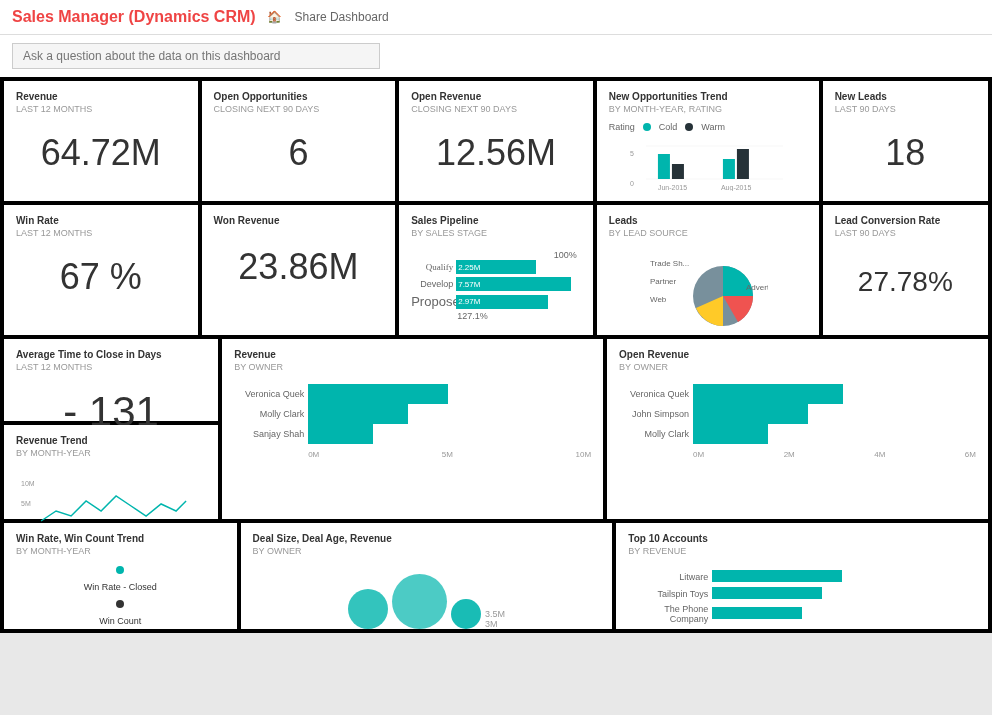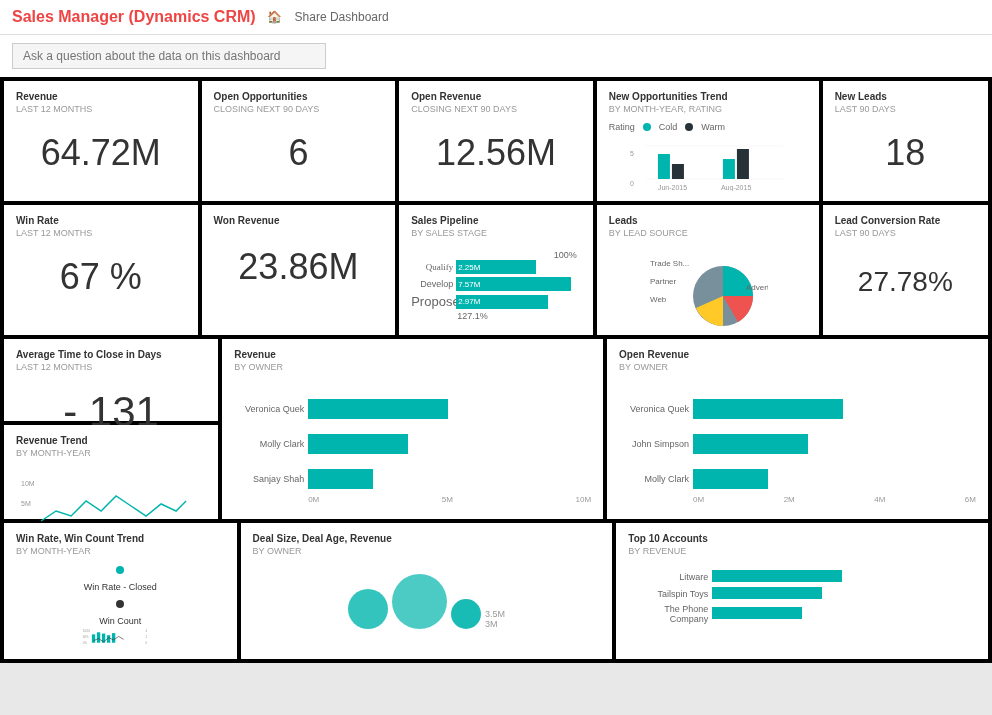--- a/index.html
+++ b/index.html
@@ -27,30 +27,30 @@
     .row1 .card { display: flex; flex-direction: column; }
     
     
     .row2 { height: 130px; }
     .row2 .card { display: flex; flex-direction: column; }
     
     
     .row3 { height: 180px; }
     
     
-    .row4 { height: 136px; }
+    .row4 { height: 106px; }
     .legend { display: flex; gap: 8px; font-size: 9px; color: #666; margin-bottom: 4px; align-items: center; }
     .legend-dot { width: 8px; height: 8px; border-radius: 50%; display: inline-block; }
     
     
     .pie-container { flex: 1; display: flex; align-items: center; justify-content: center; position: relative; }
     
     
     .hbar-chart { flex: 1; display: flex; flex-direction: column; justify-content: space-around; padding: 4px 0; }
-    .hbar-row { display: flex; align-items: center; gap: 4px; font-size: 9px; color: #666; margin-top: 15px; }
+    .hbar-row { display: flex; align-items: center; gap: 4px; font-size: 9px; color: #666; }
     .hbar-label { width: 70px; text-align: right; white-space: nowrap; overflow: hidden; }
     .hbar-bar { height: 20px; background: #00b5ad; min-width: 4px; }
     .axis-labels { display: flex; justify-content: space-between; font-size: 8px; color: #999; padding-left: 74px; margin-top: 2px; }
     
     
     .row4 .card { display: flex; flex-direction: column; }
     
     svg text { font-family: 'Segoe UI', Arial, sans-serif; }
     
     .negative-value { font-size: 42px; font-weight: 300; color: #333; text-align: center; margin-top: 16px; }
@@ -62,21 +62,21 @@
 </head>
 <body>
 
 <div class="header">
   <span class="header-title">Sales Manager (Dynamics CRM)</span>
   <span>🏠</span>
   <span style="font-size:12px;color:#666;cursor:pointer;">Share Dashboard</span>
 </div>
 
 <div class="search-container">
-  <input type="text" class="search-bar" style="width: 314px; background: rgb(245, 245, 245); border: 1px solid rgb(204, 204, 204); padding: 5px 10px; font-size: 12px; color: rgb(153, 153, 153);" placeholder="Ask a question about the data on this dashboard">
+  <input type="text" class="search-bar" style="width: 368px; background: rgb(245, 245, 245); border: 1px solid rgb(204, 204, 204); padding: 5px 10px; font-size: 12px; color: rgb(153, 153, 153);" placeholder="Ask a question about the data on this dashboard">
 </div>
 
 <div class="dashboard">
 
   <div class="row row1">
 
     <div class="card" style="flex:1.2;">
       <div class="card-title">Revenue</div>
       <div class="card-subtitle">LAST 12 MONTHS</div>
       <div class="card-value">64.72M</div>

